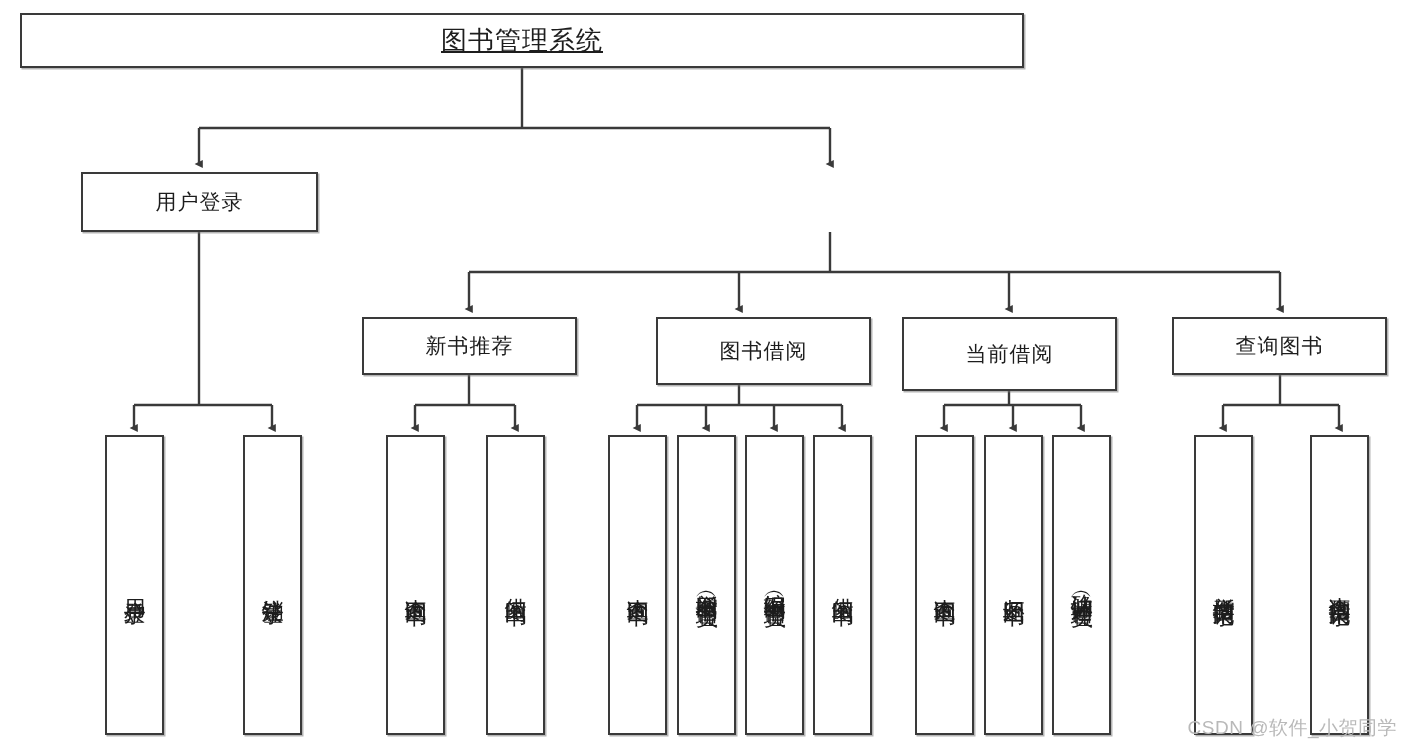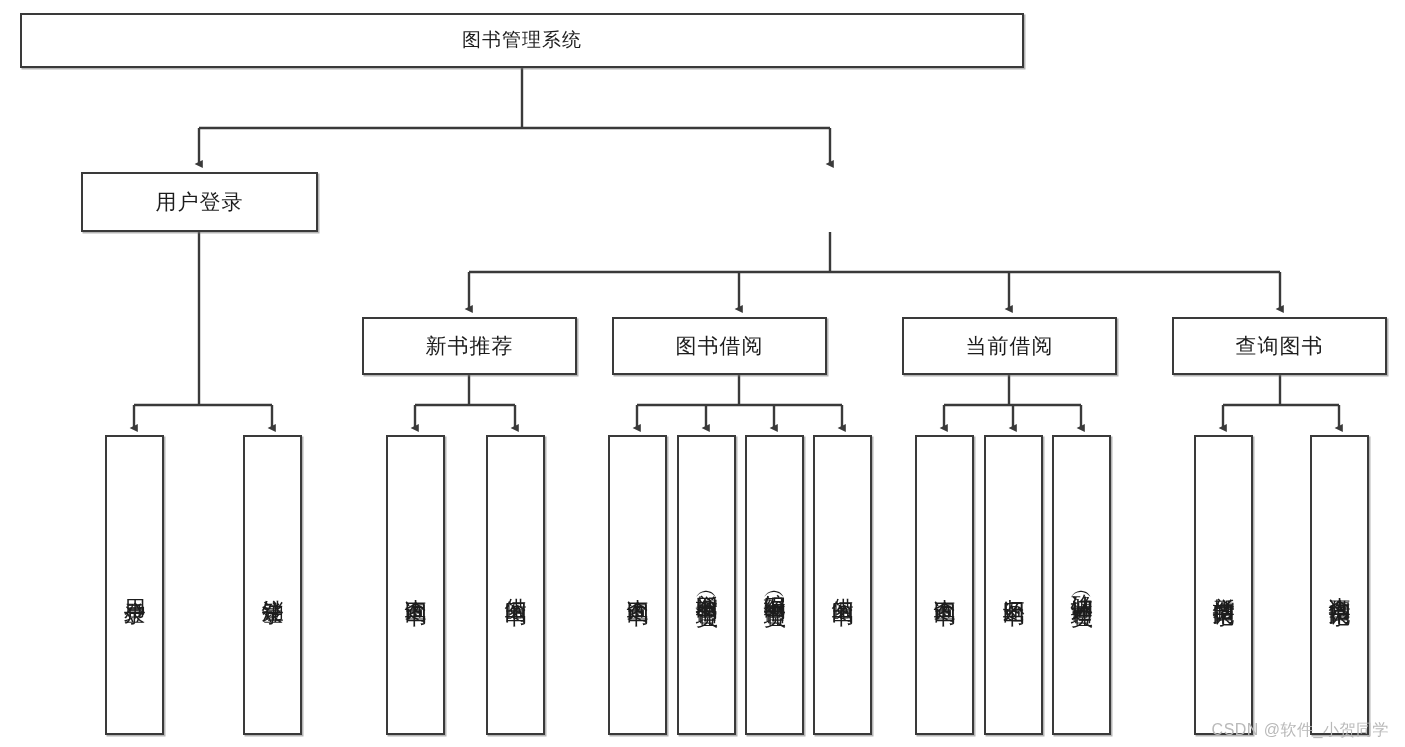--- a/index.html
+++ b/index.html
@@ -21,37 +21,37 @@
     justify-content:center;
     color:#1d1d1d;
   }
   .node .lbl{
     display:block;
     text-align:center;
     line-height:1.18;
     white-space:nowrap;
   }
   .node.h .lbl{font-size:21px;letter-spacing:1px;}
-  .node.root .lbl{font-size:19px;letter-spacing:1px;}
+  .node.root .lbl{font-size:26px;letter-spacing:1px;text-decoration:underline;}
   
   .node.v{align-items:center;justify-content:center;}
   .node.v .lbl{
     writing-mode:vertical-rl;
     text-orientation:upright;
     font-size:22px;
     line-height:1.12;
     letter-spacing:2px;
     white-space:nowrap;
     max-height:284px;
   }
   .watermark{
     position:absolute;
-    right:16px;
+    right:8px;
     bottom:6px;
-    font-size:16px;
+    font-size:19px;
     color:#b9b9b9;
     letter-spacing:0.5px;
     white-space:nowrap;
     pointer-events:none;
   }
 </style>
 </head>
 <body>
 
 <div id="stage">
@@ -111,24 +111,24 @@
     <span class="lbl">图书管理系统</span>
   </div>
 
   <div class="node h" style="left:81px;top:172px;width:237px;height:60px;">
     <span class="lbl">用户登录</span>
   </div>
 
   <div class="node h" style="left:362px;top:317px;width:215px;height:58px;">
     <span class="lbl">新书推荐</span>
   </div>
-  <div class="node h" style="left:612px;top:317px;width:215px;height:58px;">
+  <div class="node h" style="left:656px;top:317px;width:215px;height:68px;">
     <span class="lbl">图书借阅</span>
   </div>
-  <div class="node h" style="left:902px;top:317px;width:215px;height:58px;">
+  <div class="node h" style="left:902px;top:317px;width:215px;height:74px;">
     <span class="lbl">当前借阅</span>
   </div>
   <div class="node h" style="left:1172px;top:317px;width:215px;height:58px;">
     <span class="lbl">查询图书</span>
   </div>
 
   <div class="node v" style="left:105px;top:435px;width:59px;height:300px;">
     <span class="lbl">用户登录</span>
   </div>
   <div class="node v" style="left:243px;top:435px;width:59px;height:300px;">

